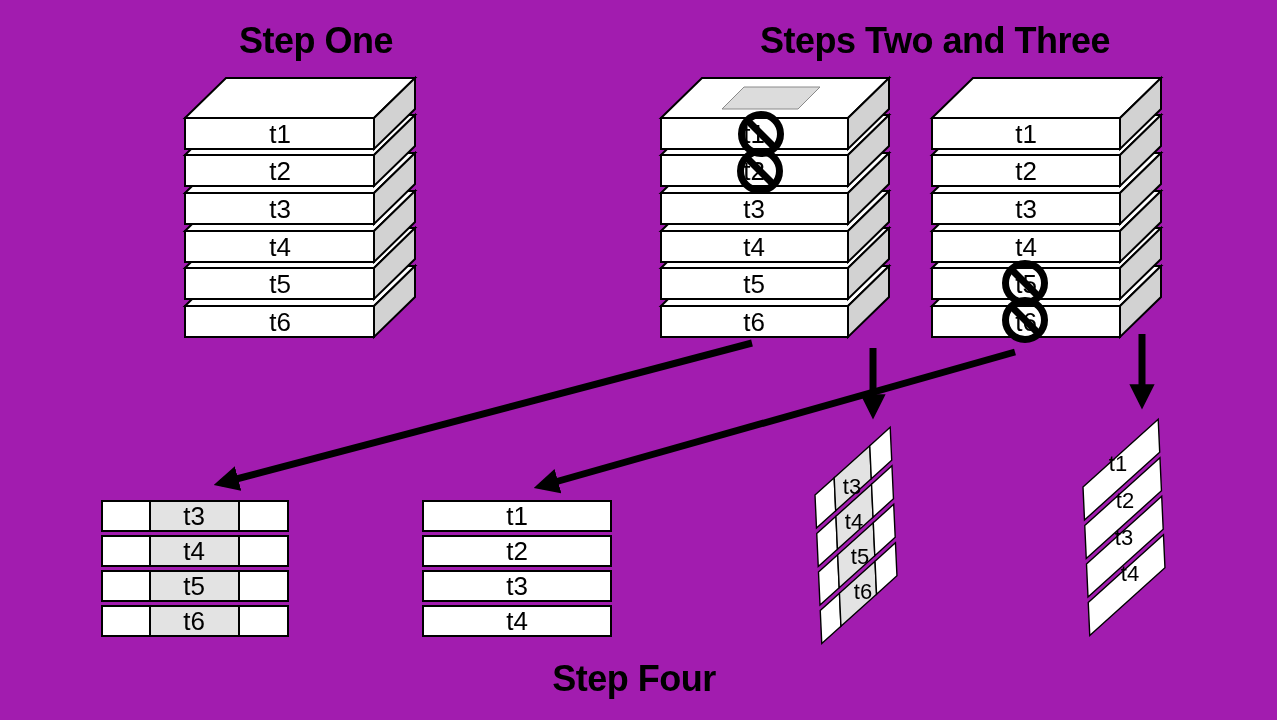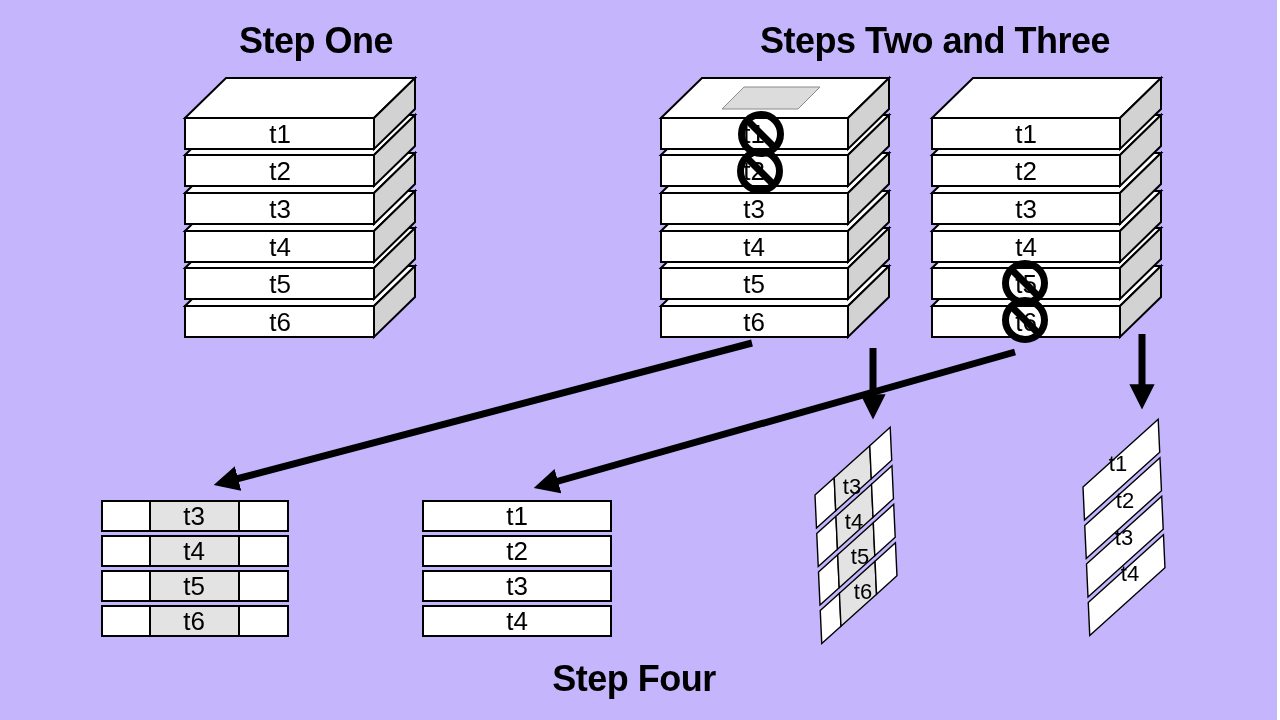--- a/index.html
+++ b/index.html
@@ -1,16 +1,16 @@
 <!DOCTYPE html>
 <html><head>
 <meta charset="utf-8">
 <style>
   html,body{margin:0;padding:0;background:#fff;}
-  .canvas{position:relative;width:1277px;height:720px;background:#c4b5fd;overflow:hidden;}
+  .canvas{position:relative;width:1277px;height:720px;background:#a21caf;overflow:hidden;}
   svg{position:absolute;left:0;top:0;}
   svg text{font-family:"Liberation Sans",sans-serif;fill:#000;}
   .title{font-size:36px;font-weight:bold;letter-spacing:-0.5px;}
   .lbl{font-size:26px;}
   .lbl-sm{font-size:22px;}
 </style>
 </head>
 <body>
 
 <div class="canvas">

